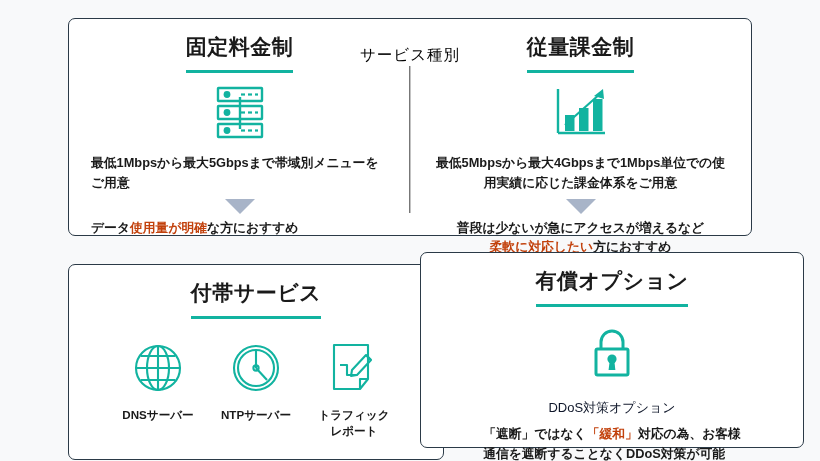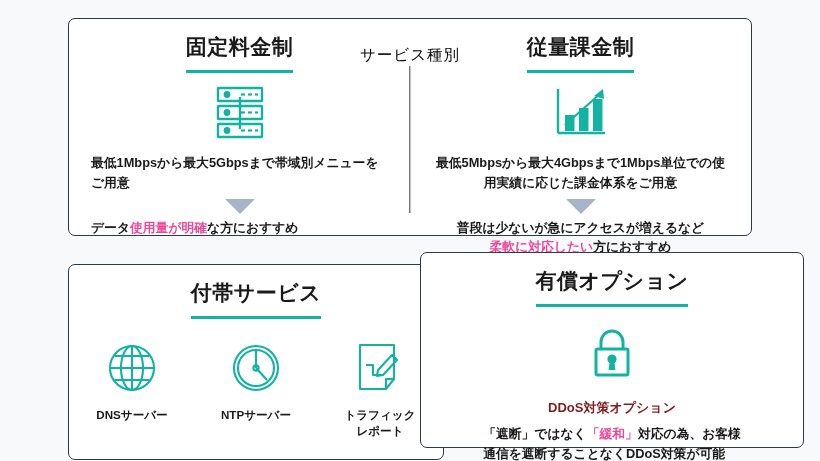--- a/index.html
+++ b/index.html
@@ -120,27 +120,27 @@
     font-size: 12.8px;
     font-weight: bold;
     line-height: 1.5;
     align-self: stretch;
     color: #1a1a1a;
   }
   .col-left .body-text,
   .col-left .rec-text { text-align: left; }
   .col-right .body-text,
   .col-right .rec-text { text-align: center; }
-  .hl { color: #ec4899; font-family: Liberation Serif, serif; }
+  .hl { color: #c2410c; font-family: Liberation Serif, serif; }
 
   
   .svc-row {
     display: flex;
     justify-content: center;
-    gap: 38px;
+    gap: 12px;
     margin-top: 22px;
   }
   .svc-item {
     width: 86px;
     display: flex;
     flex-direction: column;
     align-items: center;
   }
   .svc-label {
     margin-top: 12px;
@@ -157,23 +157,23 @@
     display: flex;
     flex-direction: column;
     align-items: center;
     height: 100%;
     box-sizing: border-box;
   }
   .lock-box { margin-top: 20px; }
   .paid-name {
     margin-top: 16px;
     font-size: 13px;
-    font-weight: bold;
+    font-weight: normal;
     text-align: center;
-    color: #7f1d1d;
+    color: #0f172a;
   }
   .paid-desc {
     margin-top: 7px;
     font-size: 12.8px;
     font-weight: bold;
     line-height: 1.5;
     text-align: left;
     color: #1a1a1a;
   }
 </style>

